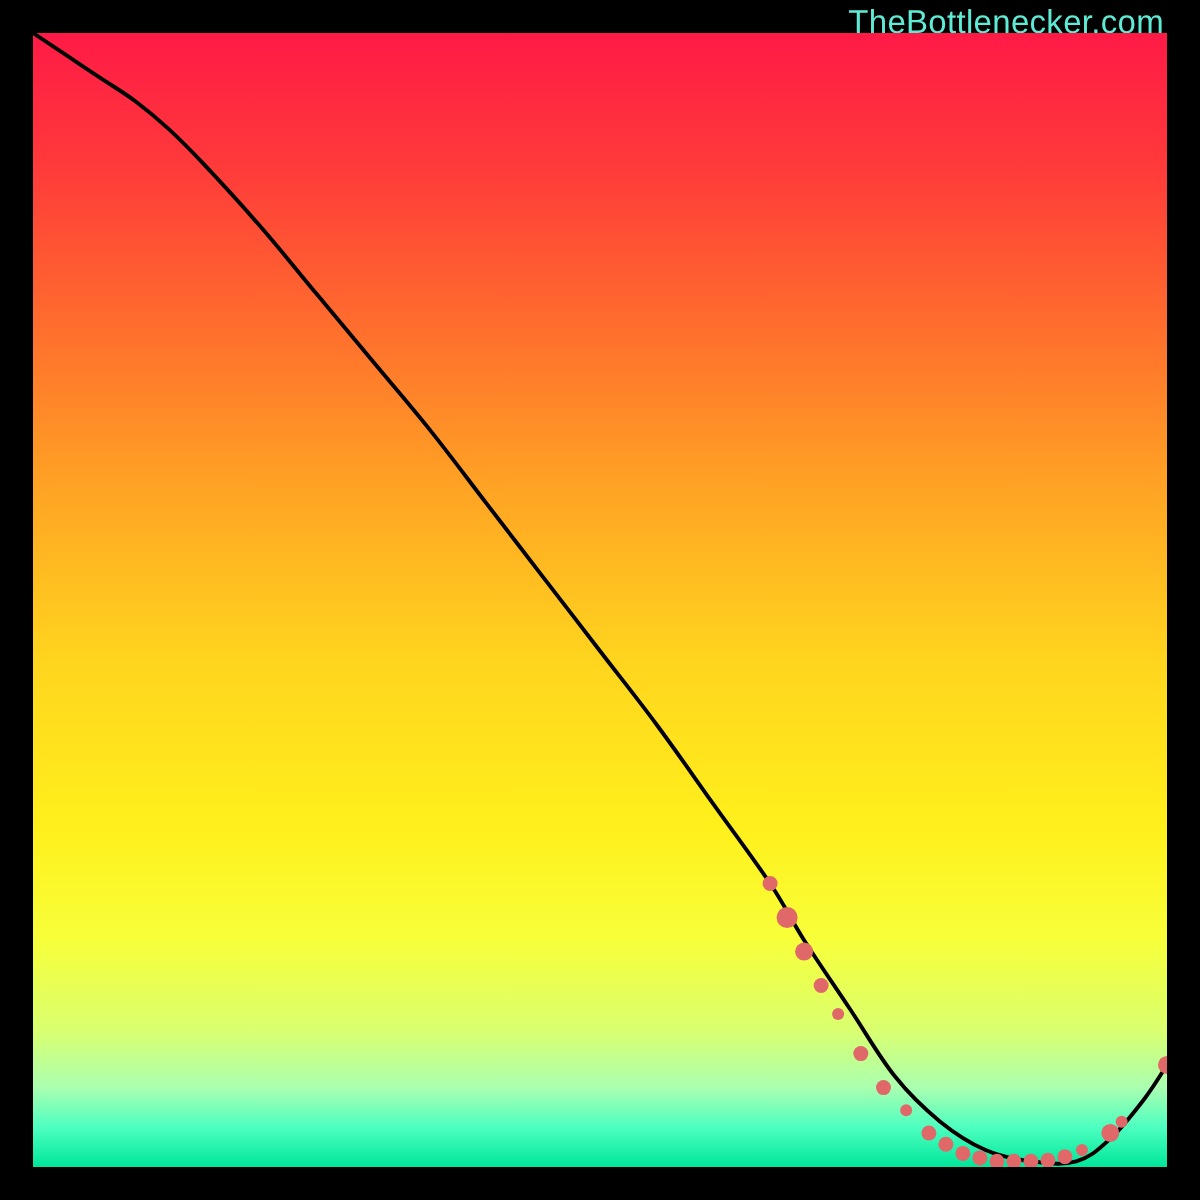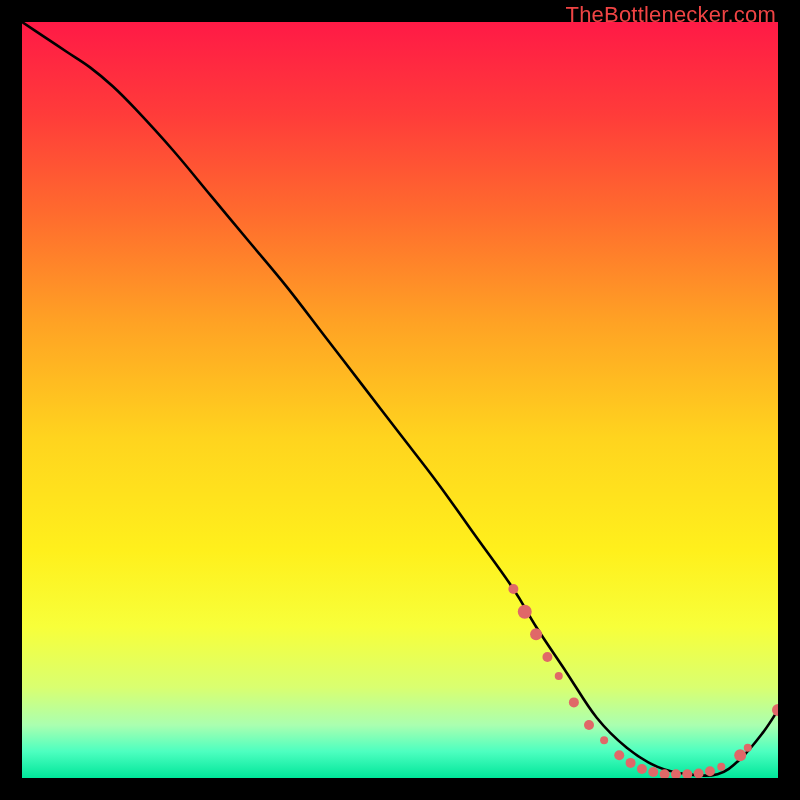--- a/index.html
+++ b/index.html
@@ -23,21 +23,21 @@
     position: absolute;
     left: 0;
     top: 0;
     width: 756px;
     height: 756px;
   }
   .watermark {
     position: absolute;
     top: 2px;
     right: 24px;
-    color: #ef4444;
+    color: #5eead4;
     font-size: 22px;
     letter-spacing: 0.2px;
     font-weight: 400;
     text-align: right;
   }
   svg { display: block; }
 </style>
 </head>
 <body>
 

